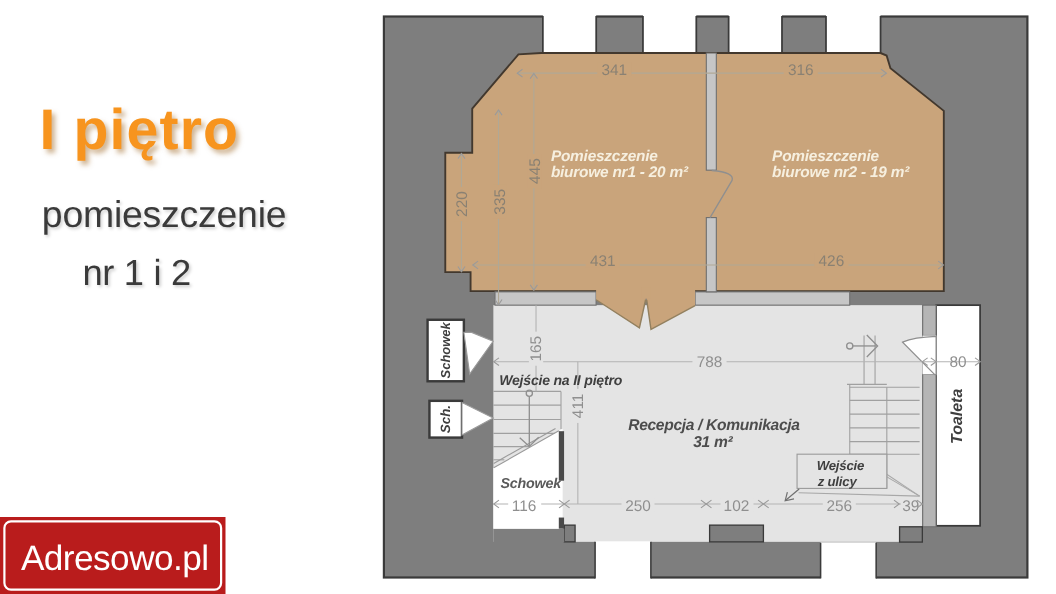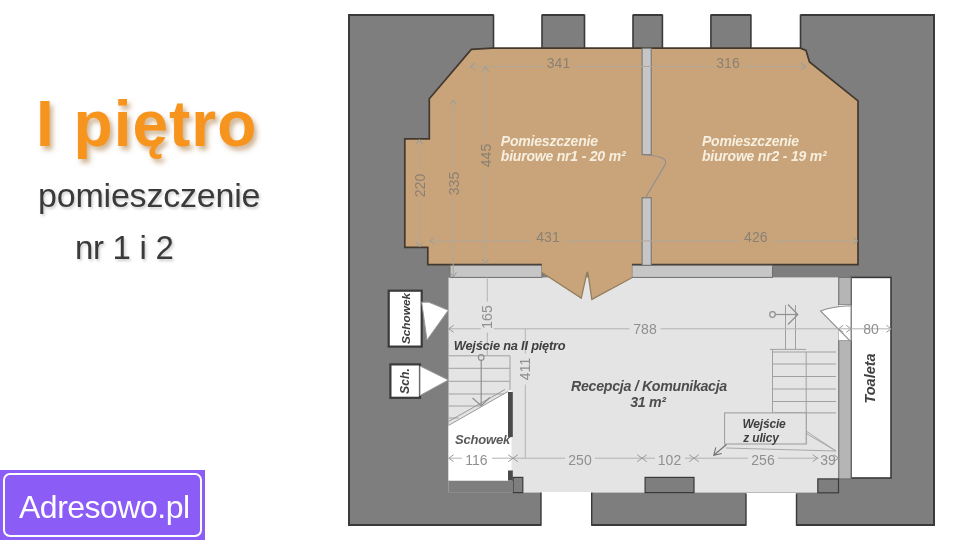--- a/index.html
+++ b/index.html
@@ -3,27 +3,27 @@
 <meta charset="utf-8">
 <style>
   html,body{margin:0;padding:0;}
   body{width:960px;height:540px;background:#ffffff;overflow:hidden;position:relative;
        font-family:"Liberation Sans", sans-serif;}
   .abs{position:absolute;}
 </style>
 </head>
 <body>
 
-<div class="abs" id="title" style="left:36px;top:92px;font-size:64px;font-weight:bold;color:#f7941e;letter-spacing:1px;line-height:1;text-shadow:3px 4px 5px rgba(160,105,40,0.5);">I piętro</div>
+<div class="abs" id="title" style="left:36px;top:92px;font-size:52px;font-weight:bold;color:#f7941e;letter-spacing:1px;line-height:1;text-shadow:3px 4px 5px rgba(160,105,40,0.5);">I piętro</div>
 
 <div class="abs" id="sub1" style="left:38px;top:178px;font-size:34px;color:#3a3a3a;letter-spacing:-0.2px;line-height:1;text-shadow:1.5px 2px 3px rgba(0,0,0,0.2);">pomieszczenie</div>
 
 <div class="abs" id="sub2" style="left:38px;top:231px;font-size:33px;color:#3a3a3a;letter-spacing:-0.3px;line-height:1;text-shadow:1.5px 2px 3px rgba(0,0,0,0.2);margin-left:37px;">nr 1 i 2</div>
 
-<div class="abs" id="logo" style="left:0px;top:470px;width:205px;height:70px;background:#8b5cf6;">
+<div class="abs" id="logo" style="left:0px;top:470px;width:205px;height:70px;background:#b91c1c;">
   <div class="abs" style="left:3px;top:3px;right:3px;bottom:3px;border:2px solid #ffffff;border-radius:7px;"></div>
   <div class="abs" style="left:19px;top:18.5px;font-size:32px;letter-spacing:-0.5px;color:#ffffff;">Adresowo.pl</div>
 </div>
 
 <svg class="abs" style="left:0;top:0;" width="960" height="540" viewBox="0 0 960 540">
 
   <rect x="349" y="15" width="585" height="510" fill="#7e7e7e" stroke="#3a3a3a" stroke-width="2"></rect>
 
   <rect x="493.5" y="11" width="48.5" height="37.2" fill="#ffffff"></rect>
 

